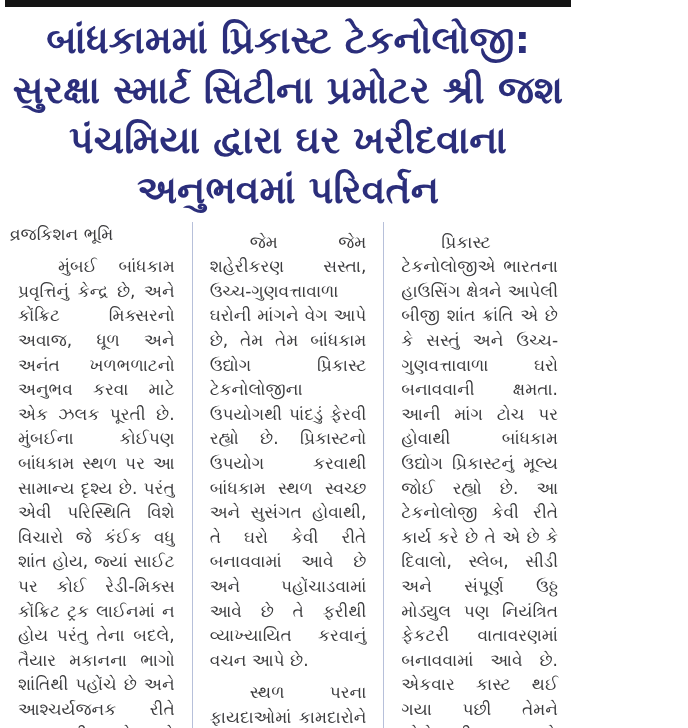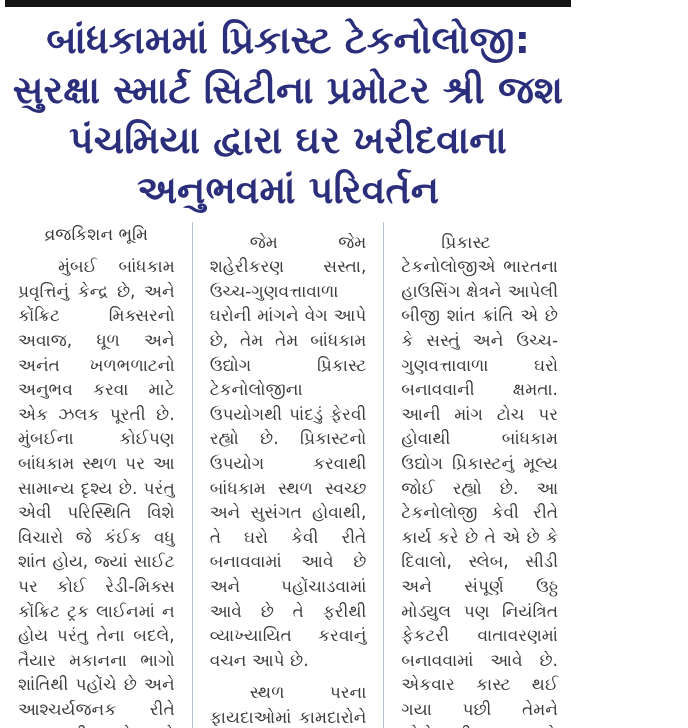--- a/index.html
+++ b/index.html
@@ -43,21 +43,20 @@
     font-size: 17px;
     line-height: 24.6px;
     color: #3b3b3d;
     overflow: hidden;
   }
   .col:first-child { padding-left: 2px; }
   .col:last-child  { padding-right: 2px; }
   .col + .col { border-left: 1px solid #b7c0da; }
   .byline {
     margin: 0 0 1px;
-    text-align: center;
     text-indent: 0;
     color: #39393b;
   }
   .para {
     margin: 8px;
     text-indent: 40px;
   }
   .para.continuation {
     text-indent: 0;
   }

